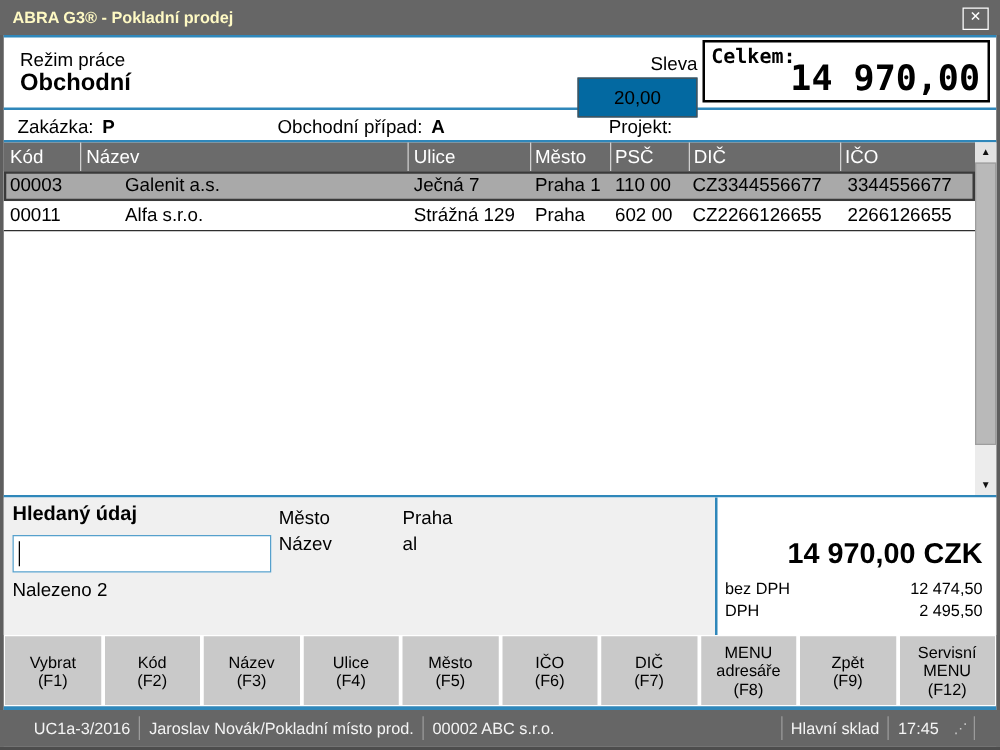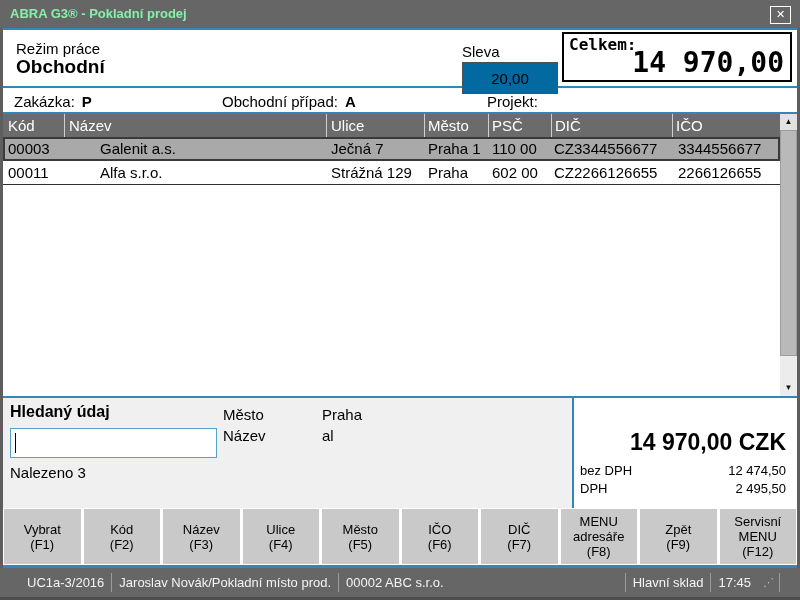--- a/index.html
+++ b/index.html
@@ -1,31 +1,31 @@
 <!DOCTYPE html>
 <html><head>
 <meta charset="utf-8">
 <style>
   html,body{margin:0;padding:0;background:#dcdcdc;}
   .window{position:relative;width:800px;height:600px;background:#fff;overflow:hidden;
           font-family:"Liberation Sans",sans-serif;color:#000;}
   
-  .titlebar{position:absolute;left:0;top:0;width:800px;height:28px;background:#666;color:#86efac;
+  .titlebar{position:absolute;left:0;top:0;width:800px;height:28px;background:#666;color:#fef9c3;
             font-weight:bold;font-size:13px;line-height:28px;padding-left:10px;box-sizing:border-box;}
   .close-btn{position:absolute;right:9px;top:6px;width:19px;height:16px;border:1px solid #fff;
              color:#fff;font-size:11px;line-height:15px;text-align:center;cursor:pointer;}
   .border-left{position:absolute;left:0;top:28px;width:3px;height:569px;background:#5e5e5e;}
   .border-right{position:absolute;right:0;top:28px;width:3px;height:569px;background:#5e5e5e;}
   .border-bottom{position:absolute;left:0;top:597px;width:800px;height:3px;background:#4d4d4d;}
   .accent{position:absolute;left:3px;width:794px;height:2px;background:#2f87ba;}
   .accent-a{top:28px}.accent-b{top:86px}.accent-c{top:112px}.accent-d{top:396px}.accent-e{top:565px;height:3px}
   
   .mode-label{position:absolute;left:16px;top:40px;font-size:15px;}
   .mode-value{position:absolute;left:16px;top:56px;font-size:19px;font-weight:bold;}
-  .discount-label{position:absolute;left:462px;top:43px;width:96px;text-align:left;font-size:15px;}
+  .discount-label{position:absolute;left:462px;top:43px;width:96px;text-align:right;font-size:15px;}
   .discount-input{position:absolute;left:462px;top:62px;width:96px;height:32px;border:1px solid #4f4f4f;
                   text-align:center;font-size:15px;font-family:inherit;box-sizing:border-box;background:#0369a1;padding:0;}
   .total-box{position:absolute;left:562px;top:32px;width:230px;height:50px;border:2px solid #000;
              background:#fff;box-sizing:border-box;}
   .total-label{position:absolute;left:5px;top:1px;font-family:"DejaVu Sans Mono",monospace;font-weight:bold;font-size:16px;}
   .total-value{position:absolute;right:6px;bottom:1px;font-family:"DejaVu Sans Mono",monospace;font-weight:bold;font-size:28px;}
   
   .order-item{position:absolute;top:93px;font-size:15px;white-space:nowrap;}
   .oi-1{left:14px}.oi-2{left:222px}.oi-3{left:487px}
   .order-item b{margin-left:7px;}
@@ -148,21 +148,21 @@
     <div class="sb-thumb"></div>
     <div class="sb-down"><span>▼</span></div>
   </div>
 
   <div class="bottom-left"></div>
   <div class="totals-panel"></div>
   <div class="search-label">Hledaný údaj</div>
   <div class="search-input">
     <div class="caret"></div>
   </div>
-  <div class="found-text">Nalezeno 3</div>
+  <div class="found-text">Nalezeno 2</div>
   <div class="crit cl1">Město</div>
   <div class="crit cv1">Praha</div>
   <div class="crit cl2">Název</div>
   <div class="crit cv2">al</div>
   <div class="totals-total">14 970,00 CZK</div>
   <div class="bd-row bd-row1">
     <span>bez DPH</span>
     <span>12 474,50</span>
   </div>
   <div class="bd-row bd-row2">

